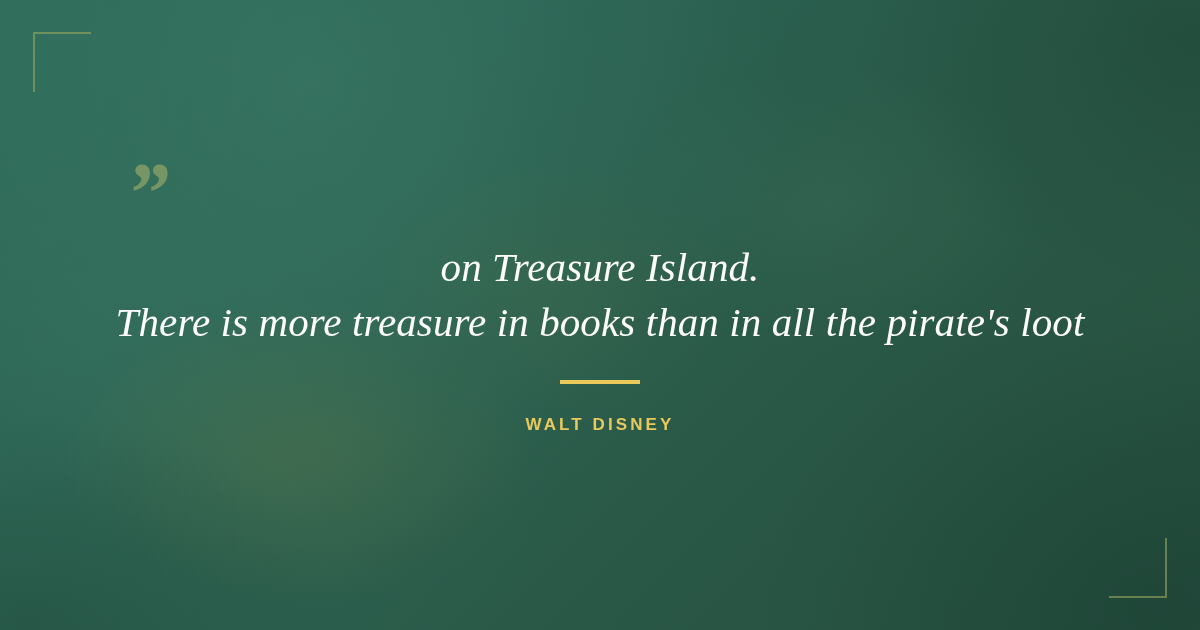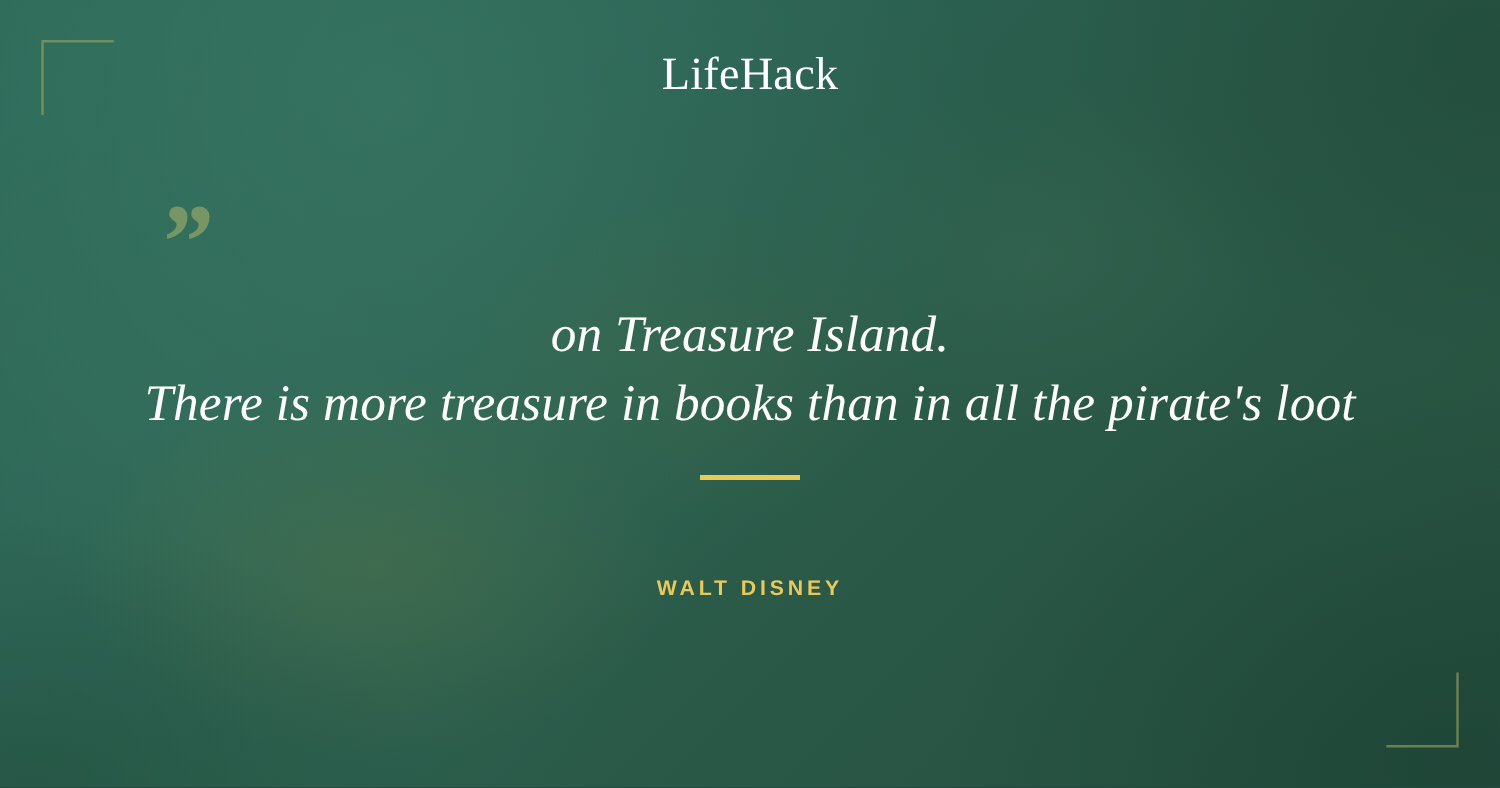--- a/index.html
+++ b/index.html
@@ -129,37 +129,35 @@
     left: 0;
     right: 0;
     top: 414px;
     text-align: center;
     font-family: "Liberation Sans", sans-serif;
     font-size: 17px;
     line-height: 22px;
     font-weight: 700;
     letter-spacing: 3.1px;
     color: #eac95c;
-    margin-top: 46px;
   }
 </style>
 </head>
 <body>
 
 <div class="card">
 
   <div class="bg-base"></div>
   <div class="bg-wash-a"></div>
   <div class="bg-wash-b"></div>
   <div class="bg-wash-c"></div>
 
   <div class="corner corner-tl"></div>
   <div class="corner corner-br"></div>
 
-  <div class="logo">LifeHack</div>
 
   <div class="quote-mark">”</div>
 
   <div class="quote-block">
     <div class="quote-text">on Treasure Island.</div>
     <div class="quote-text">There is more treasure in books than in all the pirate's loot</div>
   </div>
 
   <div class="divider"></div>
 

